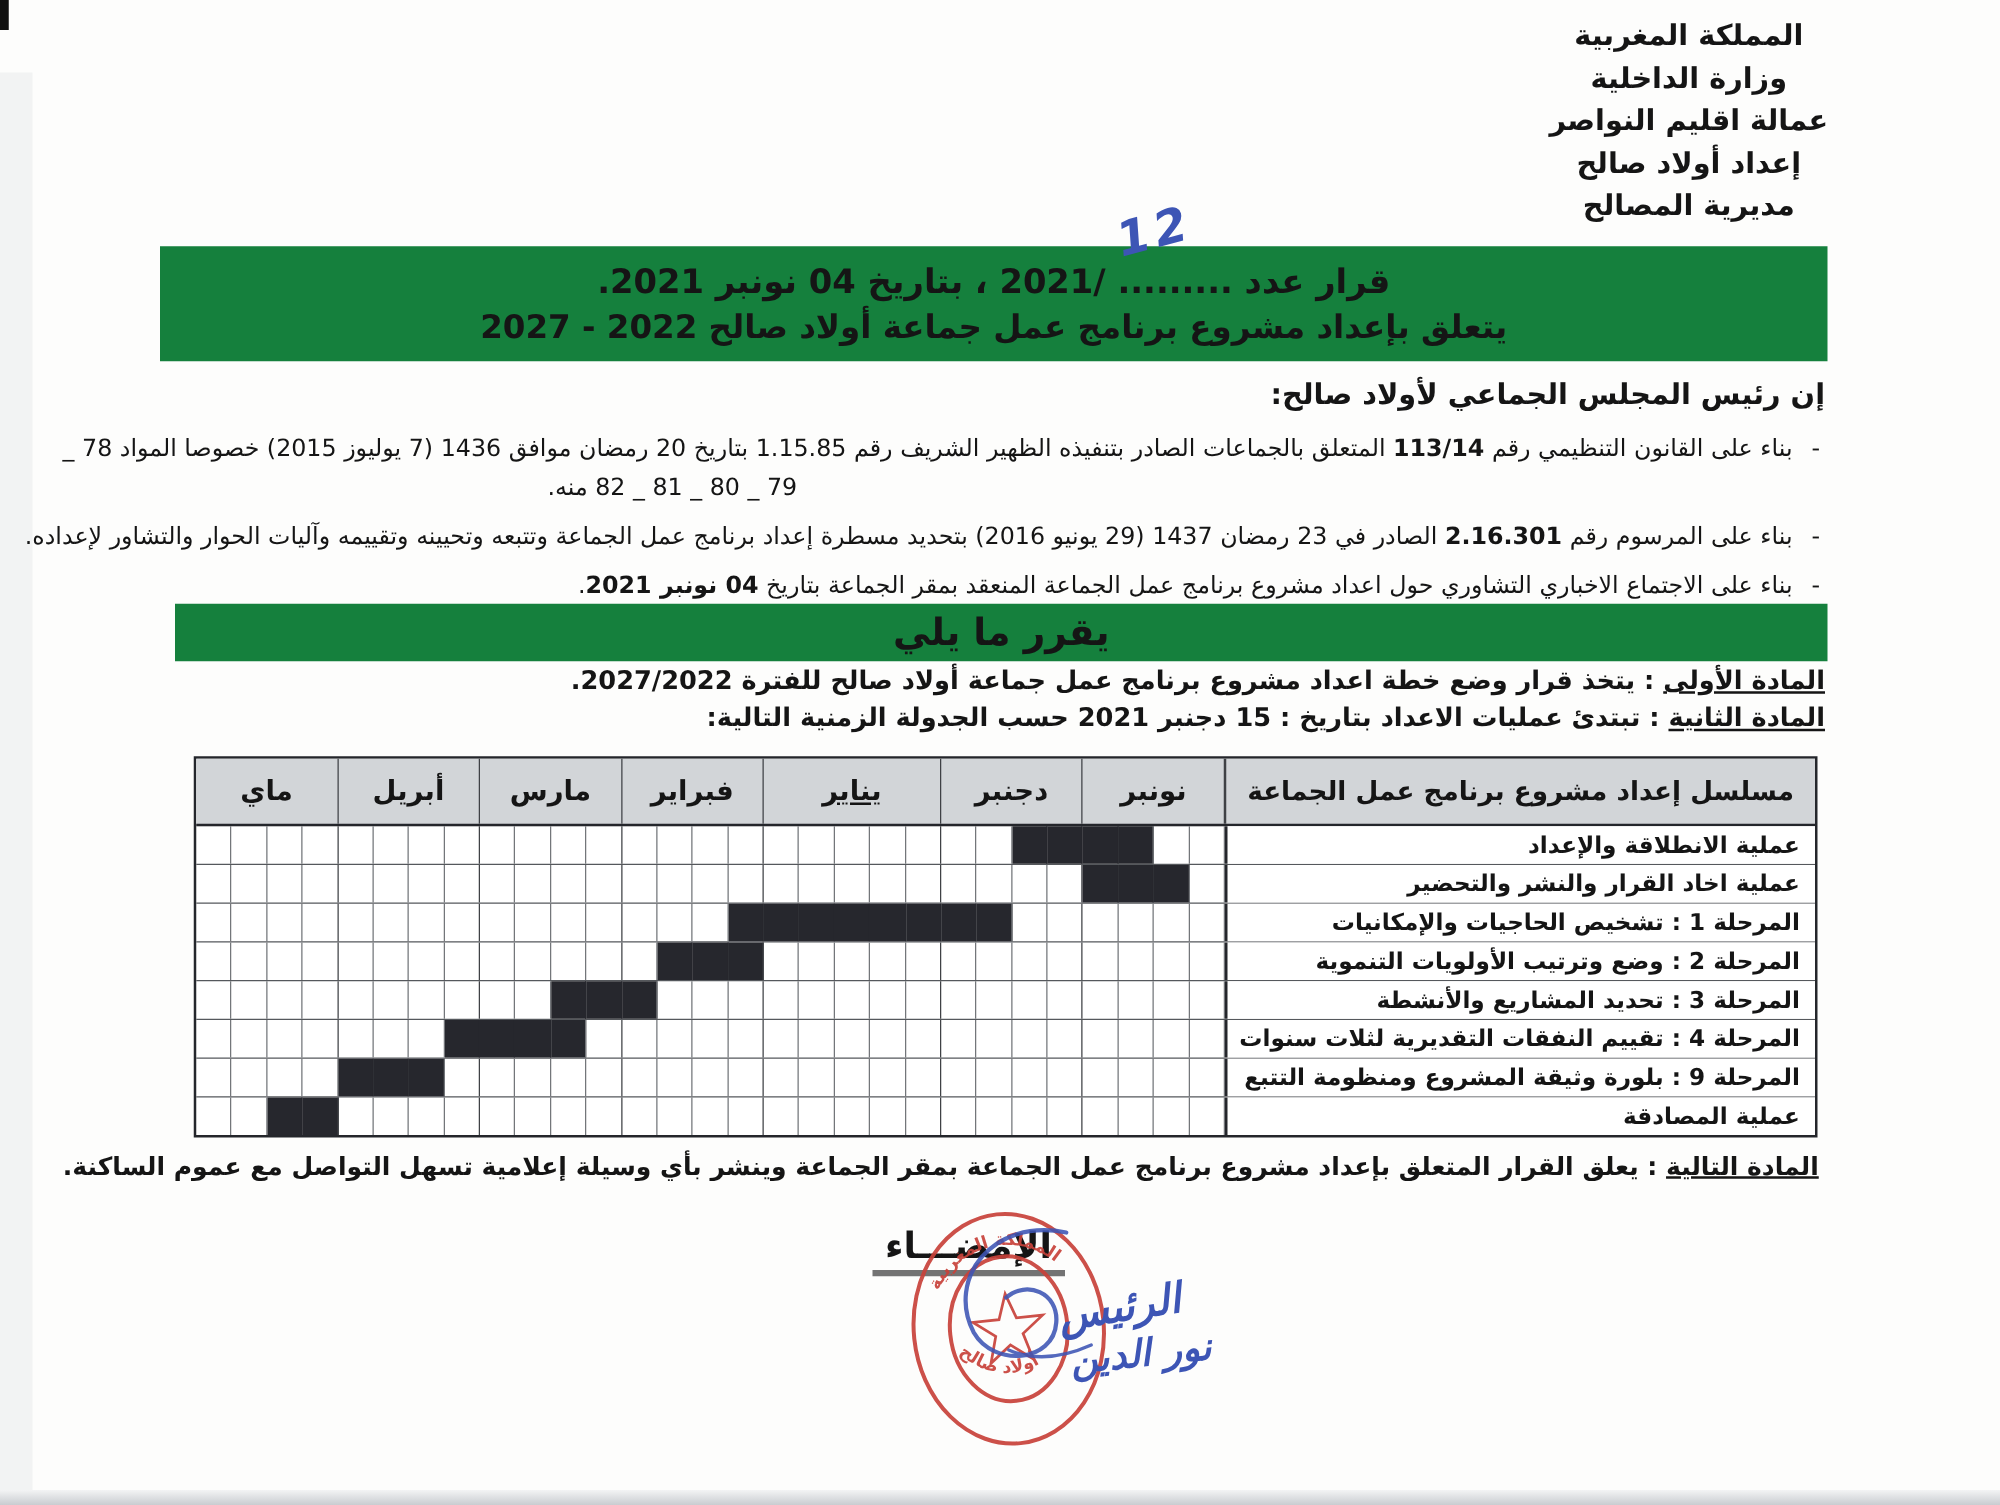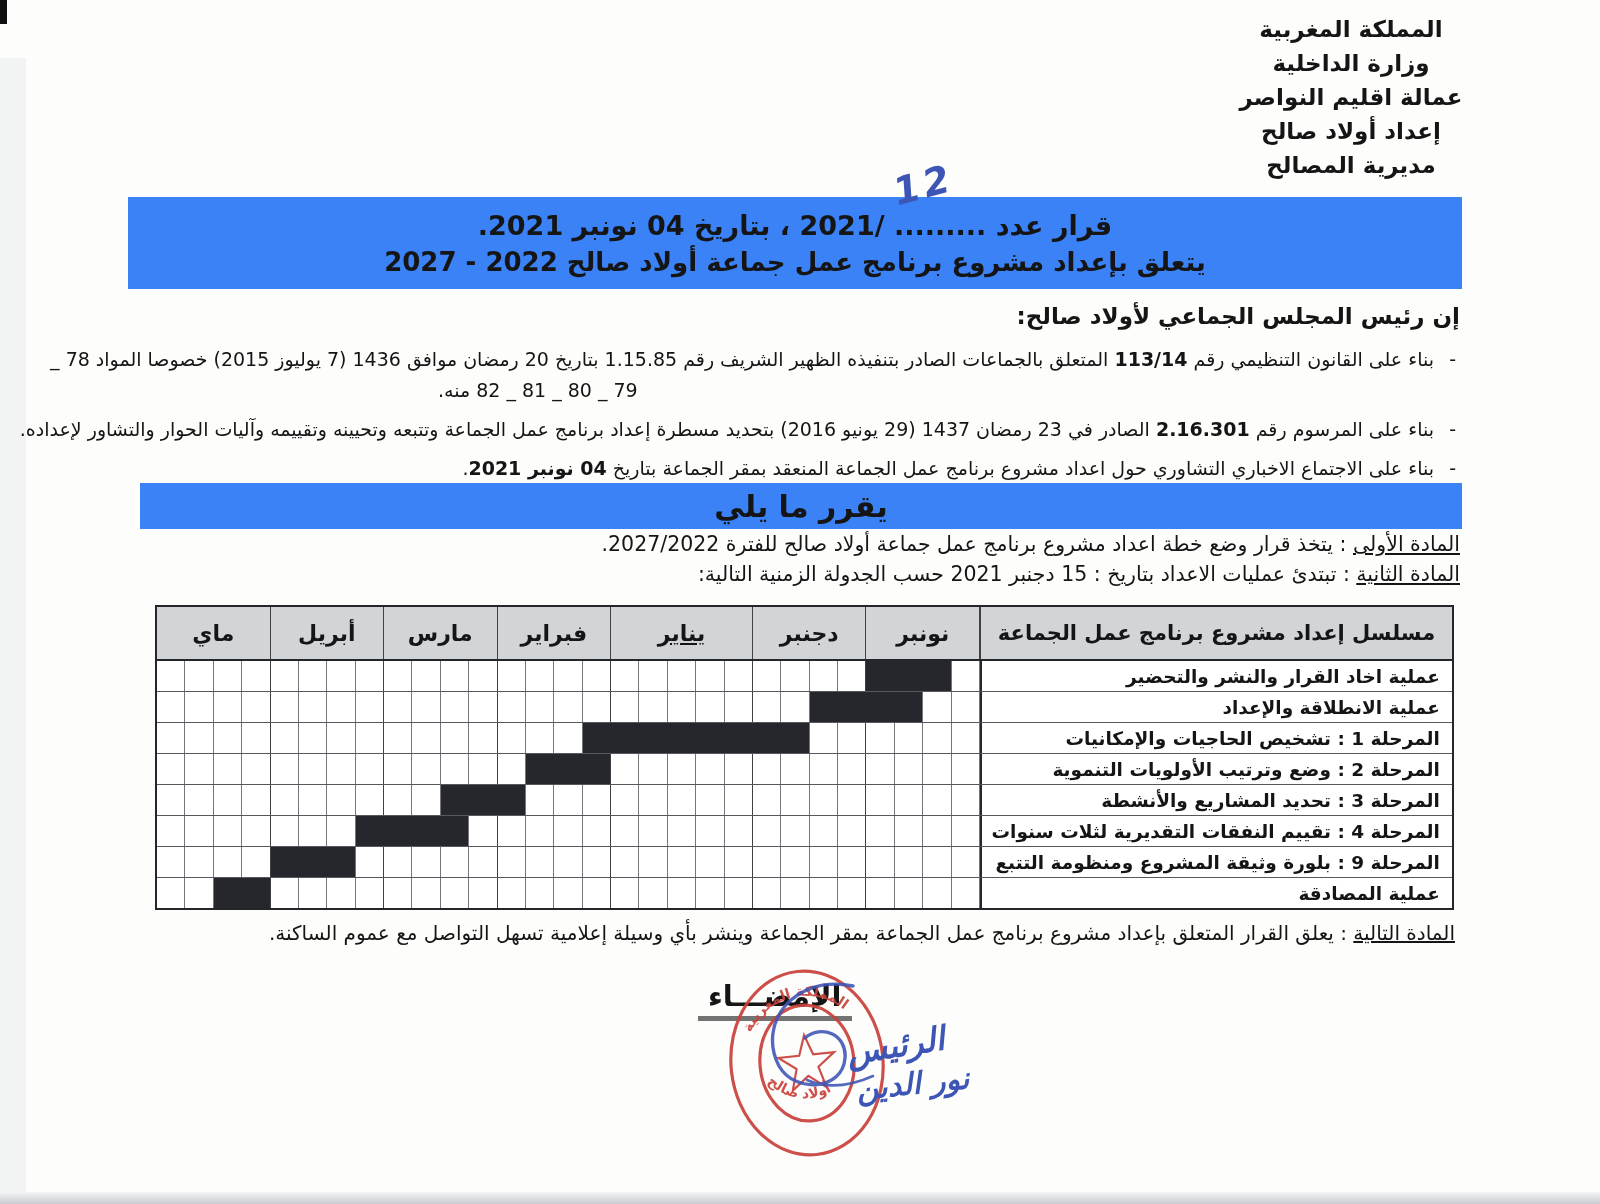--- a/index.html
+++ b/index.html
@@ -12,40 +12,40 @@
   .abs{position:absolute;}
   
   #corner-mark{left:0;top:0;width:7px;height:24px;background:#101010;}
   #left-edge{left:0;top:58px;width:26px;height:1146px;background:rgba(150,158,166,0.10);}
   #bottom-edge{left:0;top:1192px;width:1600px;height:12px;
     background:linear-gradient(to bottom,#f3f4f5,#c9ccd0);}
   
   #letterhead{right:64px;top:12px;width:370px;text-align:center;
     font-weight:bold;font-size:23px;line-height:34px;}
   
-  .band{background:#3b82f6;}
+  .band{background:#15803d;}
   #title-band{left:128px;top:197px;width:1334px;height:92px;
     display:flex;flex-direction:column;justify-content:center;align-items:center;}
   #title-band .t1{font-size:27px;font-weight:bold;}
   #title-band .t2{font-size:26px;font-weight:bold;margin-top:6px;}
   #hand-number{left:893px;top:163px;font-size:38px;font-weight:bold;font-style:italic;
     color:#3d55b5;transform:rotate(-15deg);letter-spacing:4px;}
   #intro-line{right:140px;top:303px;font-size:23px;font-weight:bold;white-space:nowrap;}
   
   #preamble{right:142px;top:344px;width:1350px;font-size:19px;line-height:30px;}
   .bullet{position:relative;padding-right:24px;margin-bottom:9px;}
   .bullet .dash{position:absolute;right:2px;top:0;}
   .bullet .bl1{white-space:nowrap;}
   .bullet .bl2{margin-top:1px;padding-left:330px;text-align:left;}
   .bseg-b{font-weight:bold;}
   #decision-band{left:140px;top:483px;width:1322px;height:46px;
     display:flex;align-items:center;justify-content:center;
     font-size:30px;font-weight:bold;}
   
-  .article{font-size:20.5px;font-weight:normal;white-space:nowrap;}
+  .article{font-size:20.5px;font-weight:bold;white-space:nowrap;}
   .article .lead{text-decoration:underline;}
   #article-1{right:140px;top:532px;}
   #article-2{right:140px;top:562px;}
   #article-3{right:145px;top:921px;font-size:20px;}
   
   #gantt{left:155px;top:605px;width:1295px;border:2px solid #24262b;background:#ffffff;box-sizing:content-box;}
   .t-head{display:flex;height:52px;background:#d2d5d8;border-bottom:2px solid #24262b;}
   .mcell{box-sizing:border-box;border-right:1px solid #3f4145;
     display:flex;align-items:center;justify-content:center;
     font-weight:bold;font-size:22px;}
@@ -142,59 +142,59 @@
         <div class="wcell" style="width: 28.3793px;"></div>
         <div class="wcell" style="width: 28.3793px;"></div>
         <div class="wcell mb" style="width: 28.3793px;"></div>
         <div class="wcell" style="width: 28.3793px;"></div>
         <div class="wcell" style="width: 28.3793px;"></div>
         <div class="wcell" style="width: 28.3793px;"></div>
         <div class="wcell" style="width: 28.3793px;"></div>
         <div class="wcell mb" style="width: 28.3793px;"></div>
         <div class="wcell" style="width: 28.3793px;"></div>
         <div class="wcell" style="width: 28.3793px;"></div>
+        <div class="wcell fill" style="width: 28.3793px; border-right-color: rgb(38, 39, 45);"></div>
+        <div class="wcell fill mb" style="width: 28.3793px; border-right-color: rgb(38, 39, 45);"></div>
+        <div class="wcell fill" style="width: 28.3793px; border-right-color: rgb(38, 39, 45);"></div>
+        <div class="wcell fill" style="width: 28.3793px;"></div>
+        <div class="wcell" style="width: 28.3793px;"></div>
+        <div class="wcell" style="width: 28.3793px;"></div>
+        <div class="lbl">عملية الانطلاقة والإعداد</div>
+      </div>
+      <div class="t-row">
+        <div class="wcell" style="width: 28.3793px;"></div>
+        <div class="wcell" style="width: 28.3793px;"></div>
+        <div class="wcell" style="width: 28.3793px;"></div>
+        <div class="wcell mb" style="width: 28.3793px;"></div>
+        <div class="wcell" style="width: 28.3793px;"></div>
+        <div class="wcell" style="width: 28.3793px;"></div>
+        <div class="wcell" style="width: 28.3793px;"></div>
+        <div class="wcell mb" style="width: 28.3793px;"></div>
+        <div class="wcell" style="width: 28.3793px;"></div>
+        <div class="wcell" style="width: 28.3793px;"></div>
+        <div class="wcell" style="width: 28.3793px;"></div>
+        <div class="wcell mb" style="width: 28.3793px;"></div>
+        <div class="wcell" style="width: 28.3793px;"></div>
+        <div class="wcell" style="width: 28.3793px;"></div>
+        <div class="wcell" style="width: 28.3793px;"></div>
+        <div class="wcell mb" style="width: 28.3793px;"></div>
+        <div class="wcell" style="width: 28.3793px;"></div>
+        <div class="wcell" style="width: 28.3793px;"></div>
+        <div class="wcell" style="width: 28.3793px;"></div>
+        <div class="wcell" style="width: 28.3793px;"></div>
+        <div class="wcell mb" style="width: 28.3793px;"></div>
+        <div class="wcell" style="width: 28.3793px;"></div>
+        <div class="wcell" style="width: 28.3793px;"></div>
         <div class="wcell" style="width: 28.3793px;"></div>
         <div class="wcell mb" style="width: 28.3793px;"></div>
         <div class="wcell fill" style="width: 28.3793px; border-right-color: rgb(38, 39, 45);"></div>
         <div class="wcell fill" style="width: 28.3793px; border-right-color: rgb(38, 39, 45);"></div>
         <div class="wcell fill" style="width: 28.3793px;"></div>
         <div class="wcell" style="width: 28.3793px;"></div>
         <div class="lbl">عملية اخاد القرار والنشر والتحضير</div>
-      </div>
-      <div class="t-row">
-        <div class="wcell" style="width: 28.3793px;"></div>
-        <div class="wcell" style="width: 28.3793px;"></div>
-        <div class="wcell" style="width: 28.3793px;"></div>
-        <div class="wcell mb" style="width: 28.3793px;"></div>
-        <div class="wcell" style="width: 28.3793px;"></div>
-        <div class="wcell" style="width: 28.3793px;"></div>
-        <div class="wcell" style="width: 28.3793px;"></div>
-        <div class="wcell mb" style="width: 28.3793px;"></div>
-        <div class="wcell" style="width: 28.3793px;"></div>
-        <div class="wcell" style="width: 28.3793px;"></div>
-        <div class="wcell" style="width: 28.3793px;"></div>
-        <div class="wcell mb" style="width: 28.3793px;"></div>
-        <div class="wcell" style="width: 28.3793px;"></div>
-        <div class="wcell" style="width: 28.3793px;"></div>
-        <div class="wcell" style="width: 28.3793px;"></div>
-        <div class="wcell mb" style="width: 28.3793px;"></div>
-        <div class="wcell" style="width: 28.3793px;"></div>
-        <div class="wcell" style="width: 28.3793px;"></div>
-        <div class="wcell" style="width: 28.3793px;"></div>
-        <div class="wcell" style="width: 28.3793px;"></div>
-        <div class="wcell mb" style="width: 28.3793px;"></div>
-        <div class="wcell" style="width: 28.3793px;"></div>
-        <div class="wcell" style="width: 28.3793px;"></div>
-        <div class="wcell fill" style="width: 28.3793px; border-right-color: rgb(38, 39, 45);"></div>
-        <div class="wcell fill mb" style="width: 28.3793px; border-right-color: rgb(38, 39, 45);"></div>
-        <div class="wcell fill" style="width: 28.3793px; border-right-color: rgb(38, 39, 45);"></div>
-        <div class="wcell fill" style="width: 28.3793px;"></div>
-        <div class="wcell" style="width: 28.3793px;"></div>
-        <div class="wcell" style="width: 28.3793px;"></div>
-        <div class="lbl">عملية الانطلاقة والإعداد</div>
       </div>
       <div class="t-row">
         <div class="wcell" style="width: 28.3793px;"></div>
         <div class="wcell" style="width: 28.3793px;"></div>
         <div class="wcell" style="width: 28.3793px;"></div>
         <div class="wcell mb" style="width: 28.3793px;"></div>
         <div class="wcell" style="width: 28.3793px;"></div>
         <div class="wcell" style="width: 28.3793px;"></div>
         <div class="wcell" style="width: 28.3793px;"></div>
         <div class="wcell mb" style="width: 28.3793px;"></div>

